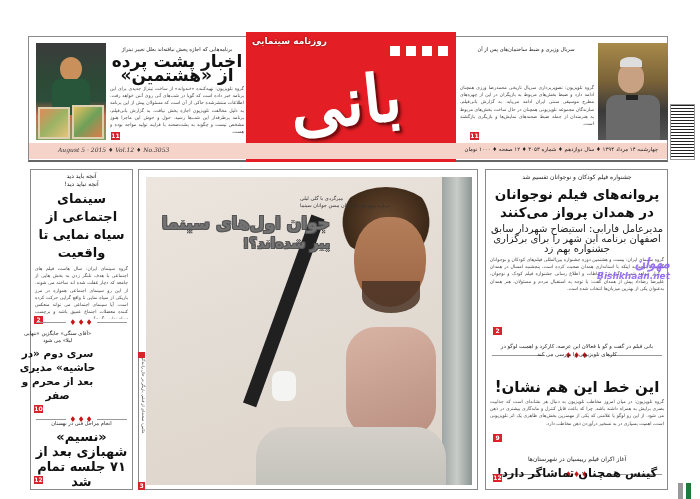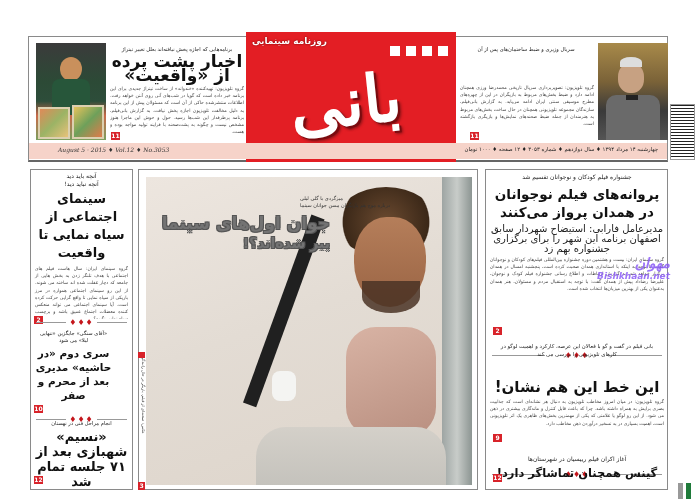--- a/index.html
+++ b/index.html
@@ -26,21 +26,21 @@
 <div class="abs" style="left:30px;top:38px;width:216px;height:104px;">
   <div class="abs photo-ph" style="left:6px;top:5px;width:70px;height:97px;background:linear-gradient(180deg,#3b3b3b 0%,#2c4a36 40%,#2d4d3a 60%,#c96a4a 75%,#7ba05e 100%);">
     <div style="position:absolute;left:24px;top:14px;width:22px;height:24px;border-radius:50%;background:#c9905c;"></div>
     <div style="position:absolute;left:16px;top:36px;width:38px;height:36px;background:#27563a;border-radius:8px 8px 0 0;"></div>
     <div style="position:absolute;left:2px;top:64px;width:32px;height:32px;background:linear-gradient(135deg,#e08a58,#9bb365,#e8c27a);border:2px solid #dcd0b0;"></div>
     <div style="position:absolute;left:36px;top:62px;width:32px;height:34px;background:linear-gradient(135deg,#e6c35c,#6ea05a,#e07a4a);border:2px solid #dcd0b0;"></div>
   </div>
   <div class="abs rtl kicker" style="left:80px;top:7px;width:134px;font-size:5.2px;">برنامه‌هایی که اجازه پخش نیافته‌اند بعلل تغییر تیتراژ</div>
   <div class="abs rtl head" style="left:80px;top:16px;width:134px;font-size:17px;line-height:14px;">
     <div>اخبار پشت پرده</div>
-    <div>از «واقعیت»</div>
+    <div>از «هشتمین»</div>
   </div>
   <div class="abs bodytext" style="left:80px;top:47px;width:134px;height:52px;overflow:hidden;">گروه تلویزیون: تهیه‌کننده «خندوانه» از ساخت تیتراژ جدیدی برای این برنامه خبر داده است که گویا در شب‌های آتی روی آنتن خواهد رفت. اطلاعات منتشرشده حاکی از آن است که مسئولان پیش از این برنامه به دلیل مخالفت تلویزیون اجازه پخش نیافت. به گزارش بانی‌فیلم، برنامه پرطرفدار این شب‌ها رسید. حول و حوش این ماجرا هنوز مشخص نیست و چگونه به پشت‌صحنه با فرایند تولید مواجه بوده و هست.</div>
   <div class="pagenum" style="left:81px;top:94px;">11</div>
 </div>
 
 <div class="abs" style="left:246px;top:32px;width:210px;height:130px;background:#e31e24;">
   <div class="abs" style="left:6px;top:4px;width:90px;color:#fff;font-size:9px;font-weight:bold;direction:rtl;text-align:left;text-shadow:0 0 2px #600;">روزنامه سینمایی</div>
   <div class="abs" style="right:8px;top:14px;display:flex;gap:6px;">
     <span style="width:10px;height:10px;background:#fff;display:block;"></span>
     <span style="width:10px;height:10px;background:#fff;display:block;"></span>
@@ -72,21 +72,21 @@
 
 <div class="abs" style="left:32px;top:172px;width:99px;">
   <div class="rtl kicker">آنچه باید دید</div>
   <div class="rtl kicker">آنچه نباید دید!</div>
   <div class="rtl head" style="font-size:13px;line-height:18px;margin-top:2px;">سینمای اجتماعی از سیاه نمایی تا واقعیت</div>
   <div class="bodytext" style="margin-top:3px;height:54px;overflow:hidden;padding:0 3px;">گروه سینمای ایران: سال هاست فیلم های اجتماعی با هدف تلنگر زدن به بخش هایی از جامعه که دچار غفلت شده اند ساخته می شوند. از این رو سینمای اجتماعی همواره در مرز باریکی از سیاه نمایی تا واقع گرایی حرکت کرده است. آیا سینمای اجتماعی می تواند منعکس کننده معضلات اجتماع عمیق باشد و برچسب سیاه نمایی نگیرد؟</div>
 </div>
 <div class="pagenum" style="left:34px;top:316px;">2</div>
 <div class="abs dots" style="left:32px;top:318px;width:99px;">♦♦♦</div>
 
-<div class="abs" style="left:32px;top:330px;width:83px;">
+<div class="abs" style="left:16px;top:330px;width:83px;">
   <div class="rtl kicker" style="font-size:5.2px;line-height:7px;padding:0 6px;">«آقای سنگی» جایگزین «تنهایی لیلا» می شود</div>
   <div class="rtl head" style="font-size:10.5px;line-height:14px;margin-top:2px;">سری دوم «در حاشیه» مدیری بعد از محرم و صفر</div>
 </div>
 <div class="pagenum" style="left:34px;top:405px;">10</div>
 <div class="abs dots" style="left:32px;top:406px;width:99px;">♦♦♦</div>
 
 <div class="abs" style="left:32px;top:419px;width:99px;">
   <div class="rtl kicker" style="font-size:5.2px;">انجام مراحل فنی در نهستان</div>
   <div class="rtl head" style="font-size:13px;line-height:15px;margin-top:2px;">«نسیم» شهبازی بعد از ۷۱ جلسه تمام شد</div>
 </div>

